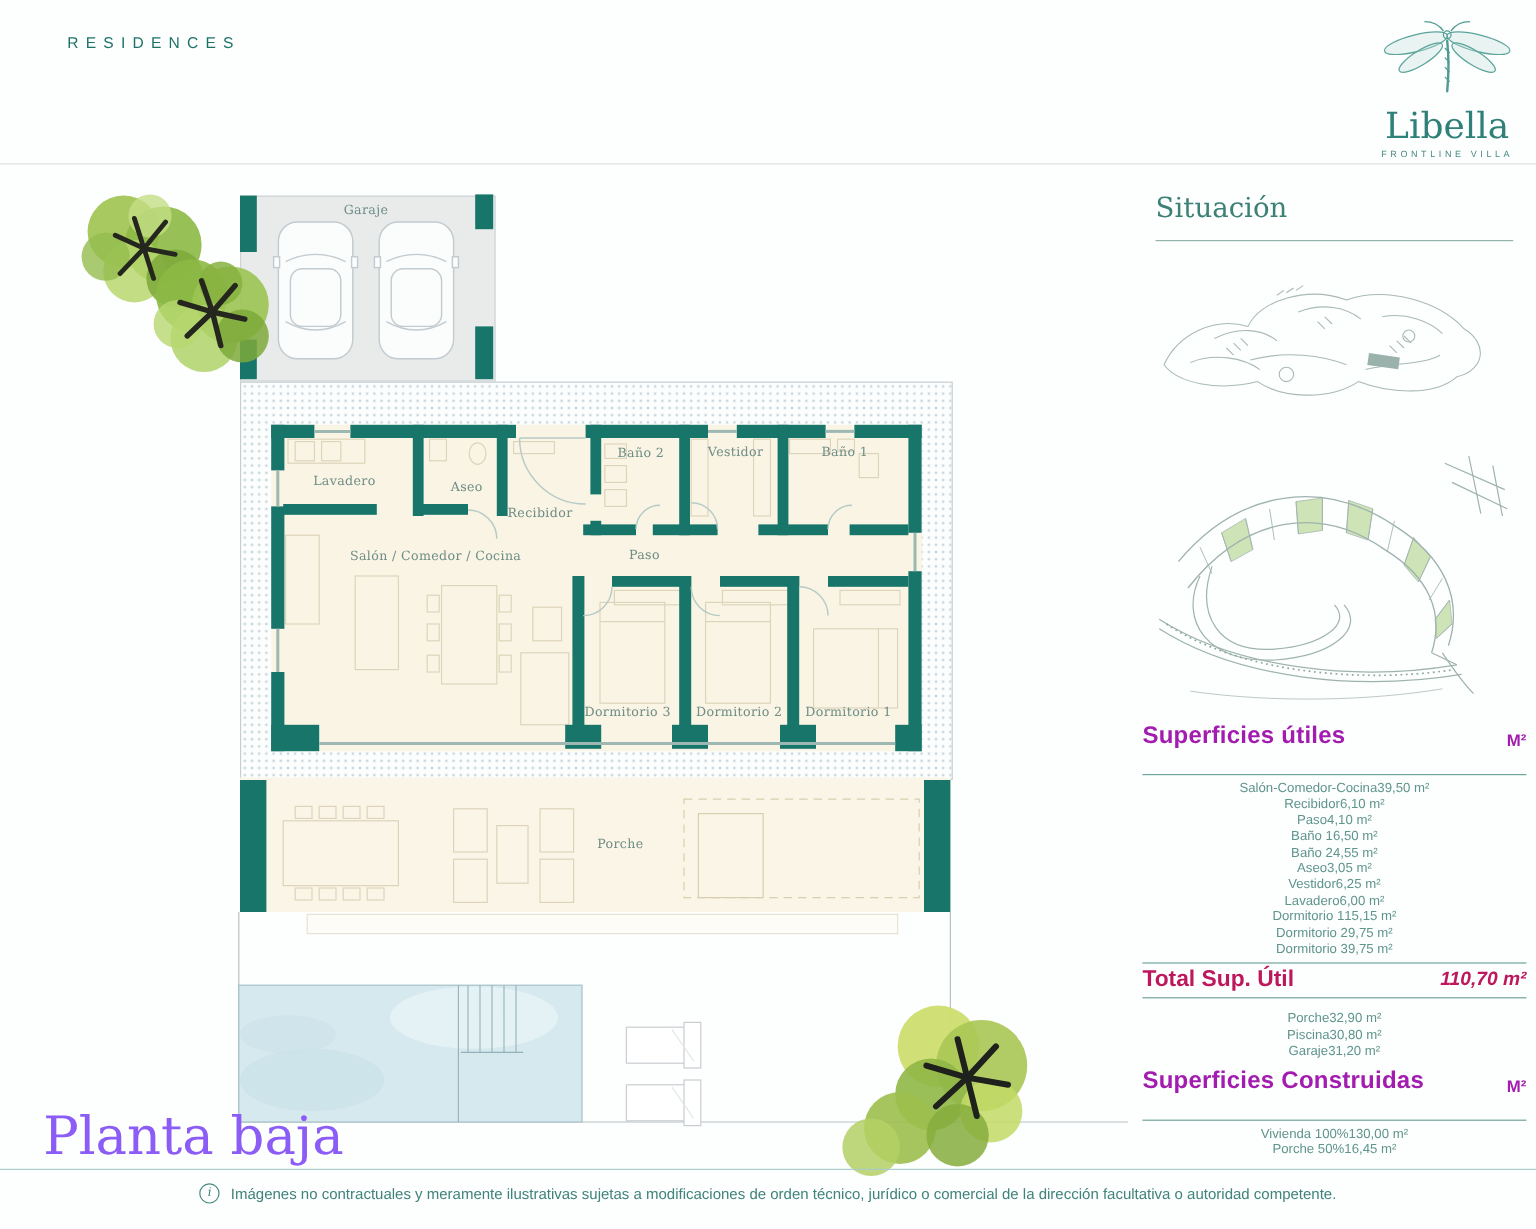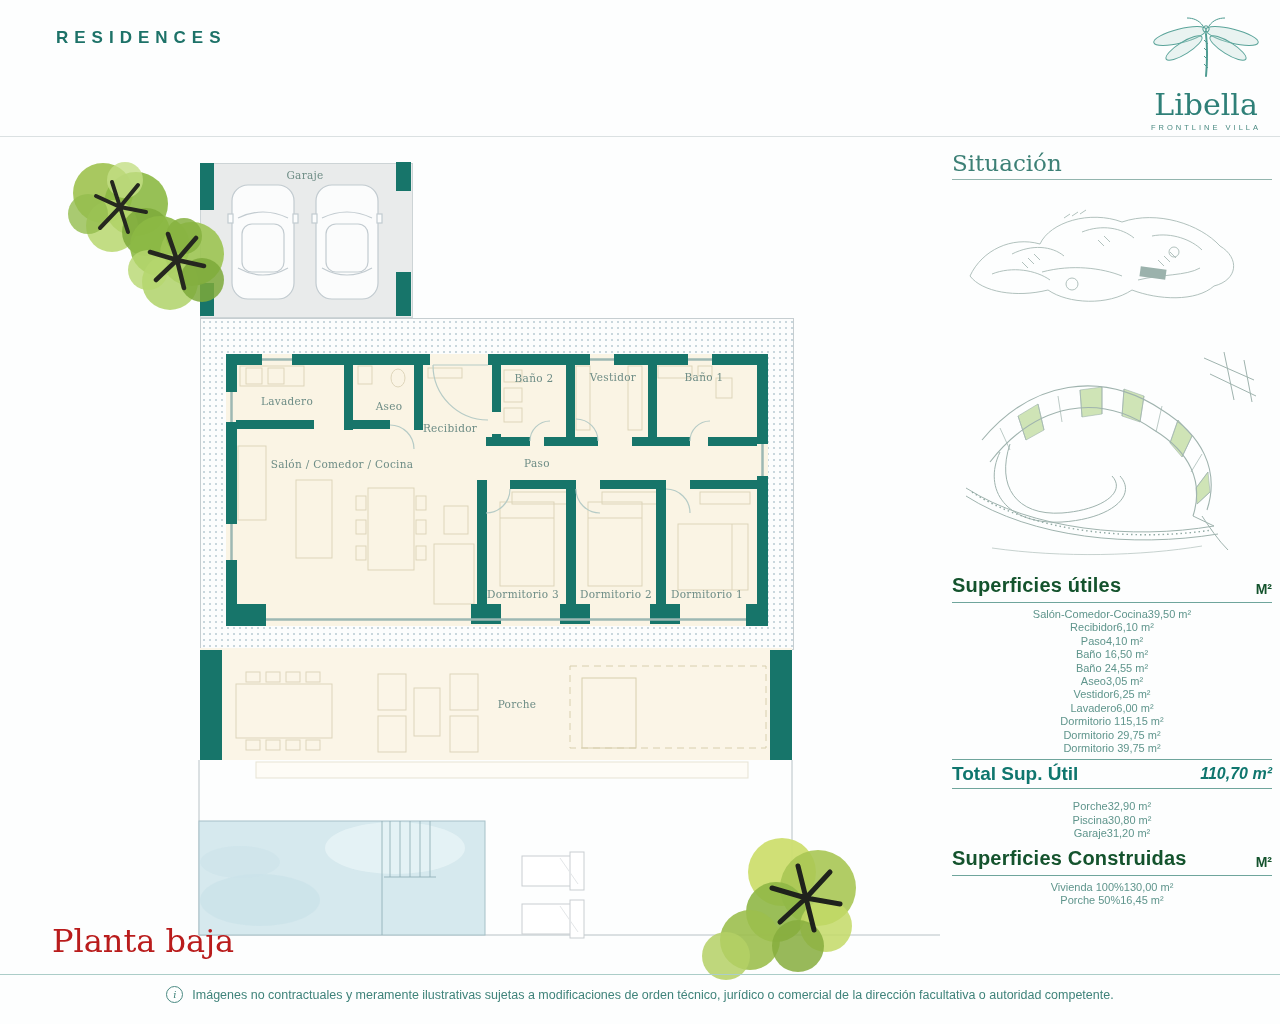--- a/index.html
+++ b/index.html
@@ -4,21 +4,21 @@
 <style>
   html,body{margin:0;padding:0;}
   body{width:1280px;height:1024px;position:relative;background:#fdfefe;overflow:hidden;
        font-family:"Liberation Sans",sans-serif;}
 
   
   .brand{position:absolute;left:34px;top:24px;z-index:6;}
   .brand-row{display:flex;align-items:center;}
   .brand-name{font-family:"DejaVu Serif","Liberation Serif",serif;font-size:56px;color:#1d7268;
               margin-left:-4px;letter-spacing:1px;}
-  .brand-sub{margin:4px 0 0 22px;font-size:17px;font-weight:bold;letter-spacing:6px;color:#1d7268;}
+  .brand-sub{margin:4px 0 0 22px;font-size:13px;font-weight:normal;letter-spacing:6px;color:#1d7268;}
   .villa{position:absolute;left:1128px;top:8px;width:156px;text-align:center;z-index:6;}
   .villa-name{font-family:"DejaVu Serif","Liberation Serif",serif;font-size:30px;color:#2f8078;line-height:30px;}
   .villa-sub{font-size:7.5px;letter-spacing:3px;color:#4a8a82;margin-top:3px;}
   .header-line{position:absolute;left:0;top:136px;width:1280px;border-top:1px solid #dbe1e2;z-index:1;}
 
   
   .terrace{position:absolute;left:200px;top:318px;width:592px;height:330px;z-index:1;
            background-color:#fcfdfd;border:1px solid #c6ced1;
            background-image:radial-gradient(#c9d7dd 1px,transparent 1.3px);background-size:6px 6px;}
   .interior{position:absolute;left:226px;top:354px;width:542px;height:272px;background:#faf4e4;z-index:2;}
@@ -27,35 +27,35 @@
           border:1px solid #cdd4d6;z-index:2;}
   #plan-svg{position:absolute;left:0;top:0;z-index:3;pointer-events:none;}
 
   
   .room{position:absolute;z-index:4;transform:translate(-50%,-50%);
         font-family:"DejaVu Serif","Liberation Serif",serif;font-size:10.5px;color:#6e8d86;
         white-space:nowrap;letter-spacing:.3px;}
 
   
   .plan-title{position:absolute;left:36px;top:922px;z-index:4;
-              font-family:"DejaVu Serif","Liberation Serif",serif;font-size:32px;color:#b91c1c;margin-left:16px;}
+              font-family:"DejaVu Serif","Liberation Serif",serif;font-size:44px;color:#8b5cf6;}
 
   
   .panel{position:absolute;left:952px;top:150px;width:320px;z-index:4;}
   .panel-h{font-family:"DejaVu Serif","Liberation Serif",serif;font-weight:400;
-           font-size:23px;color:#3d8076;margin:0;padding-bottom:3px;border-bottom:1px solid #93b5ae;}
+           font-size:23px;color:#3d8076;margin:11px;padding-bottom:13px;border-bottom:1px solid #93b5ae;}
   .map-box{display:block;margin:4px 0 6px 0;}
-  .tbl-h{display:flex;justify-content:space-between;align-items:flex-end;color:#14532d;
-         border-bottom:1.2px solid #6fa59c;padding-bottom:5px;margin-top:12px;gap:33px;}
+  .tbl-h{display:flex;justify-content:space-between;align-items:flex-end;color:#a21caf;
+         border-bottom:1.2px solid #6fa59c;padding-bottom:20px;margin-top:12px;gap:33px;}
   .tbl-h .t{font-size:20px;font-weight:bold;letter-spacing:.2px;}
   .tbl-h .u{font-size:14px;font-weight:bold;}
   .trow{display:flex;justify-content:center;font-size:11px;line-height:13.4px;color:#5f958c;}
   .rows{padding:5px 0 4px 0;}
   .total{display:flex;justify-content:space-between;align-items:center;border-top:1px solid #6fa59c;
-         border-bottom:1.2px solid #6fa59c;padding:3px 0;color:#0f766e;text-align:center;}
+         border-bottom:1.2px solid #6fa59c;padding:3px 0;color:#be185d;text-align:center;}
   .total .tl2{font-size:19px;font-weight:bold;}
   .total .tv2{font-size:16px;font-weight:bold;font-style:italic;}
 
   
   .footer-line{position:absolute;left:0;top:974px;width:1280px;border-top:1.5px solid #abcdc8;z-index:4;}
   .disclaimer{position:absolute;left:0;top:986px;width:1280px;display:flex;justify-content:center;
               align-items:center;gap:9px;color:#3f837a;font-size:12.5px;z-index:6;}
   .info-i{display:inline-flex;width:15px;height:15px;border:1px solid #4a8a82;border-radius:50%;
           align-items:center;justify-content:center;font-size:10px;font-style:italic;
           font-family:"DejaVu Serif",serif;flex:0 0 auto;}
@@ -318,21 +318,21 @@
 </svg>
 
 <div class="room" style="left:305px;top:175px;">Garaje</div>
 <div class="room" style="left:287px;top:401px;">Lavadero</div>
 <div class="room" style="left:389px;top:406px;">Aseo</div>
 <div class="room" style="left:450px;top:428px;">Recibidor</div>
 <div class="room" style="left:534px;top:378px;">Baño 2</div>
 <div class="room" style="left:613px;top:377px;">Vestidor</div>
 <div class="room" style="left:704px;top:377px;">Baño 1</div>
 <div class="room" style="left:537px;top:463px;">Paso</div>
-<div class="room" style="left:342px;top:464px;">Salón / Comedor / Cocina</div>
+<div class="room" style="left:363px;top:464px;">Salón / Comedor / Cocina</div>
 <div class="room" style="left:523px;top:594px;">Dormitorio 3</div>
 <div class="room" style="left:616px;top:594px;">Dormitorio 2</div>
 <div class="room" style="left:707px;top:594px;">Dormitorio 1</div>
 <div class="room" style="left:517px;top:704px;">Porche</div>
 
 <div class="plan-title">Planta baja</div>
 
 <div class="panel">
 
   <h2 class="panel-h">Situación</h2>

